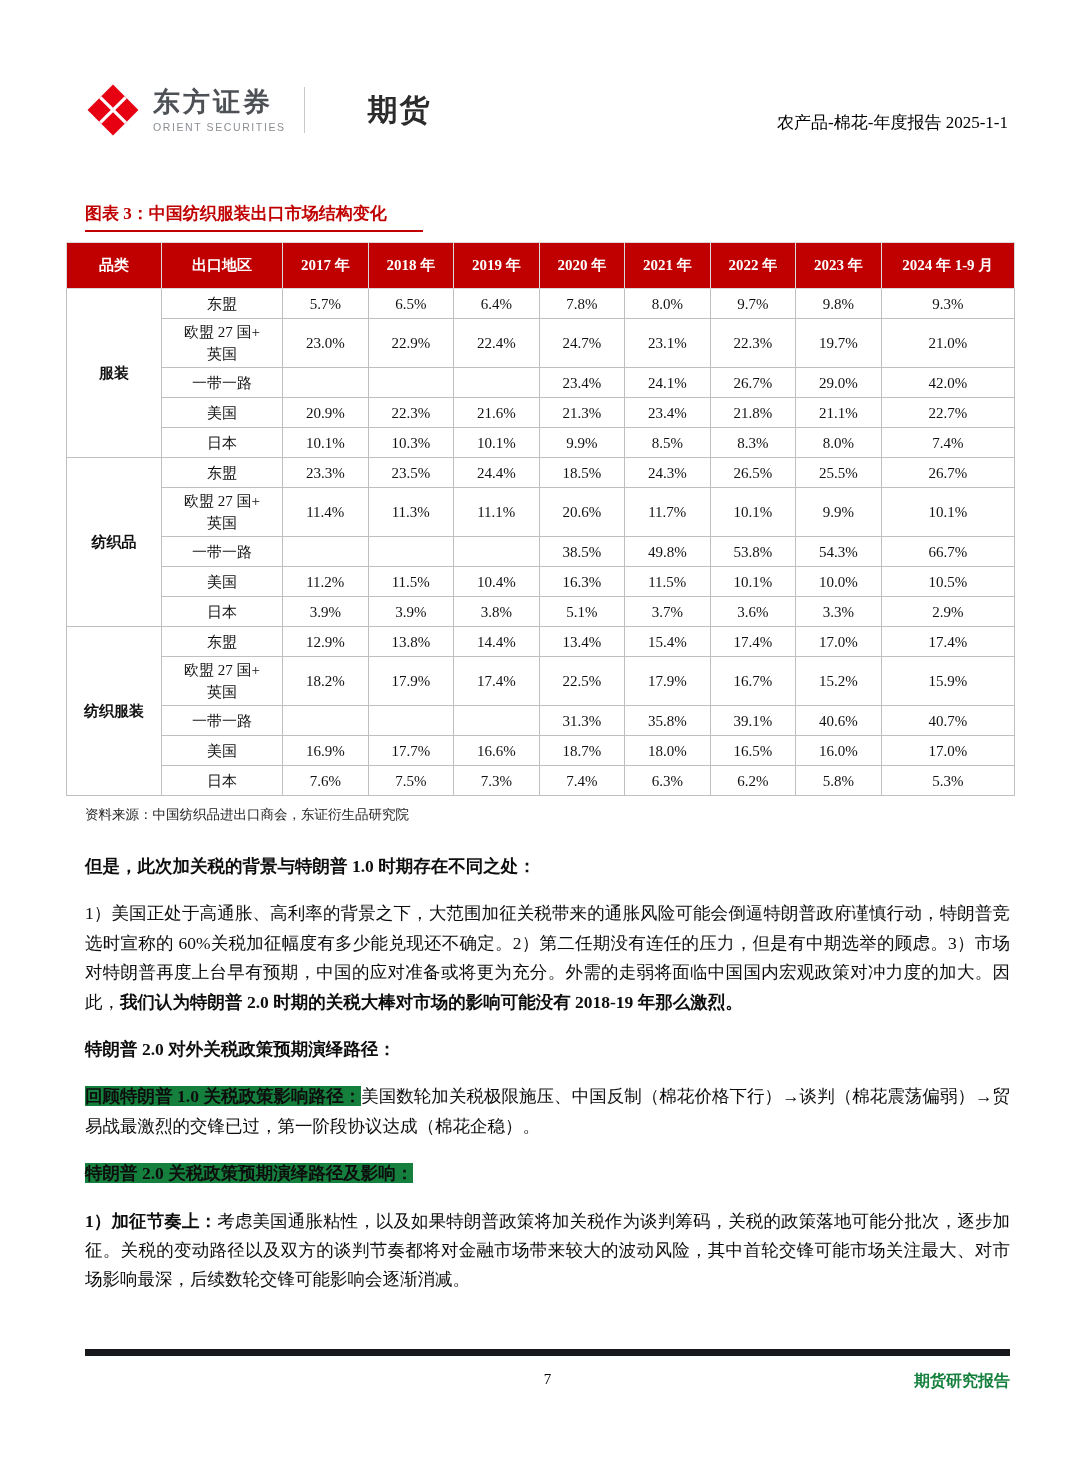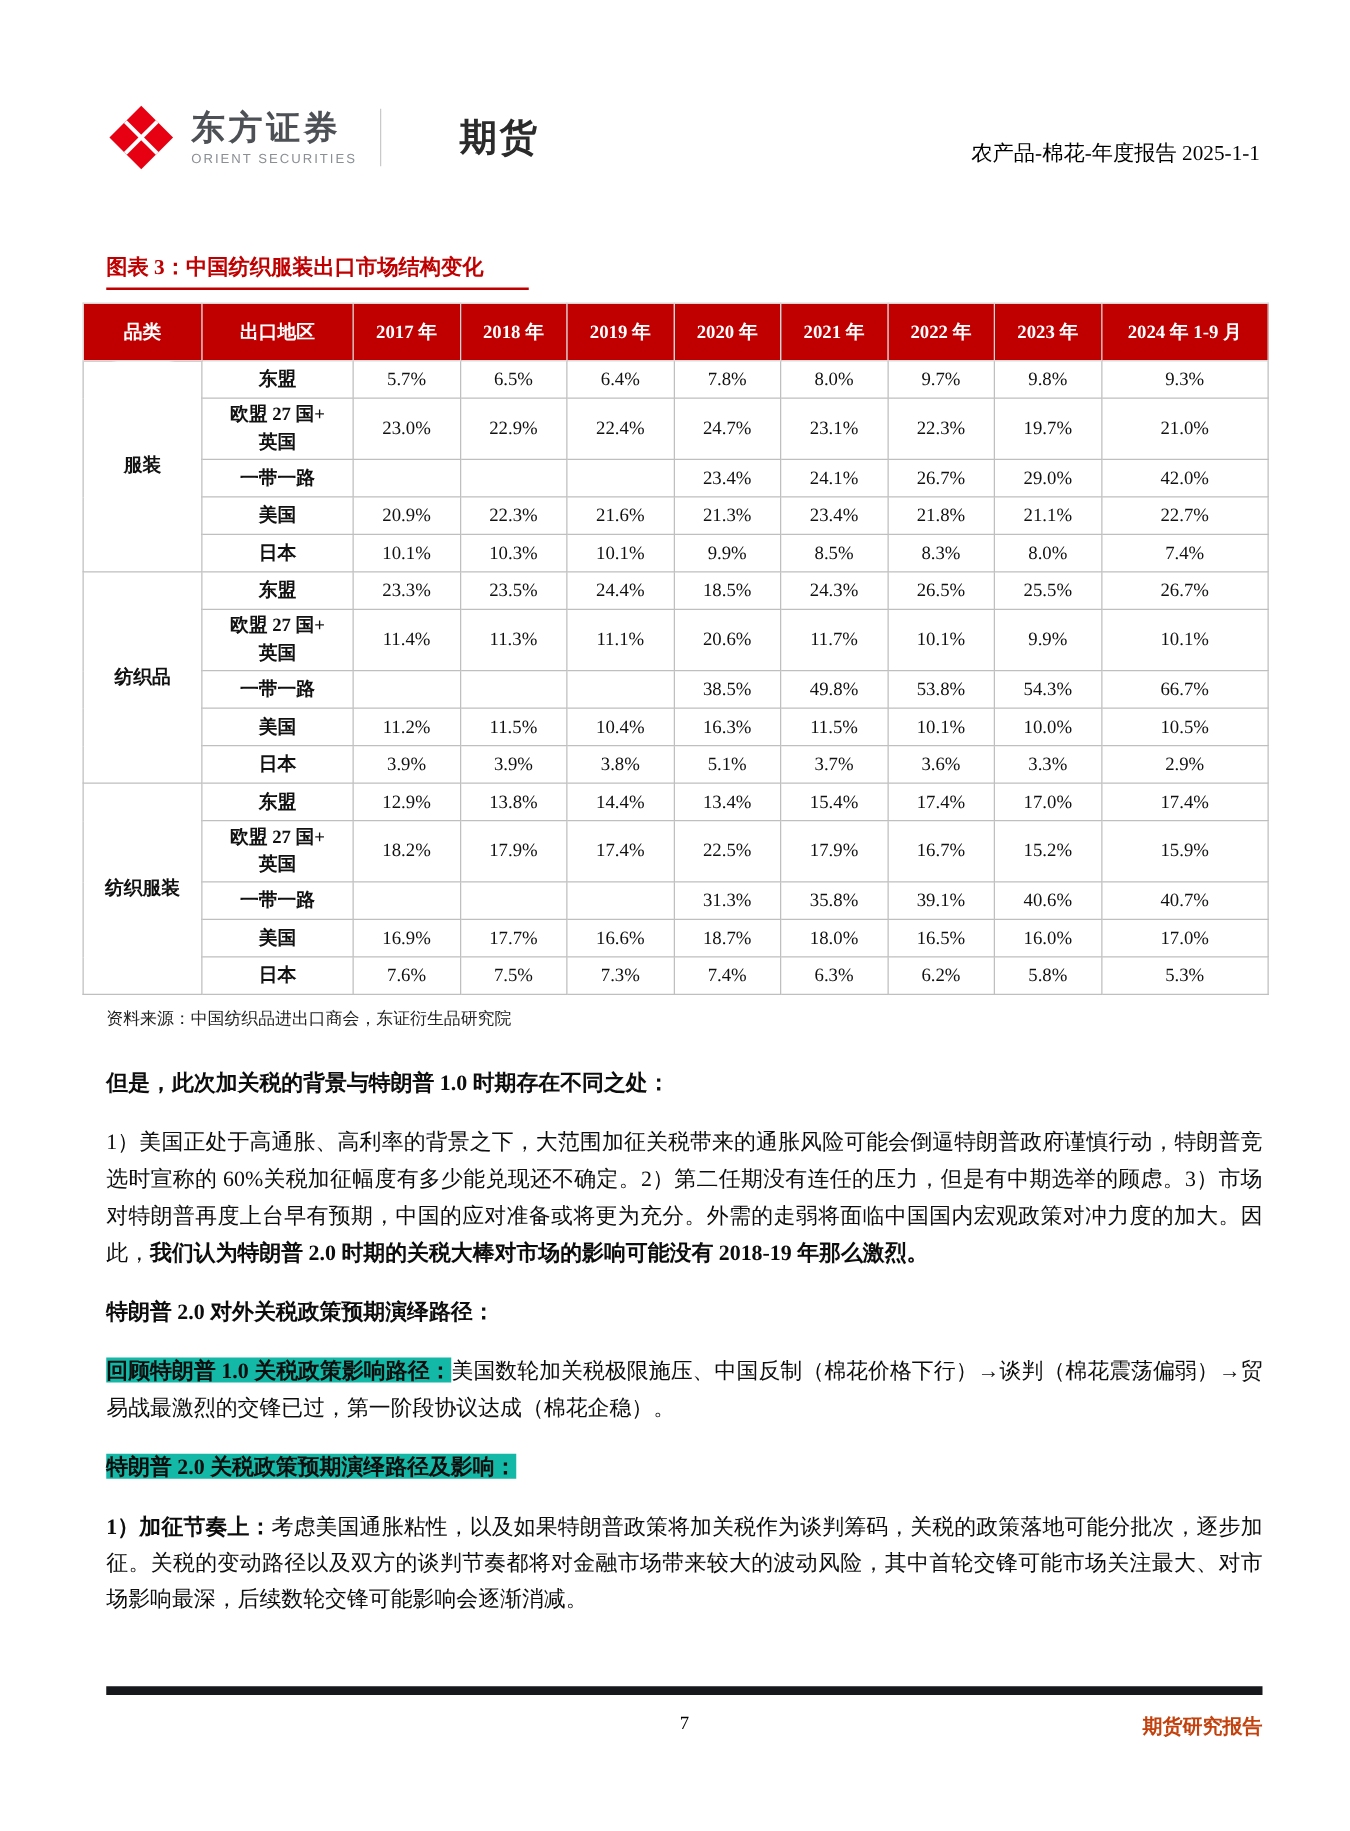--- a/index.html
+++ b/index.html
@@ -48,42 +48,42 @@
   col.yc { width:85.5px; }
   table.export-table th {
     background:#c00000; color:#ffffff; font-weight:bold;
     border:1px solid #d9d9d9; height:46px; text-align:center; padding:2px 1px;
   }
   table.export-table td {
     border:1px solid #bfbfbf; text-align:center; height:30px;
     padding:2px 4px; line-height:22px; vertical-align:middle; background:#ffffff;
   }
   td.cat-cell  { background:#d9d9d9; font-weight:bold;border-radius:27px; }
-  td.region-cell { background:#d9d9d9; font-weight:bold; white-space:pre-line; }
+  td.region-cell { background:#d9d9d9; font-weight:normal; white-space:pre-line; }
 
   .source { margin:10px 0 0 85px; font-size:13.5px; color:#222; }
 
   
   .body-text {
     margin:28px 70px 0 85px; font-size:17.5px; line-height:1.68;
     text-align:justify; color:#0d0d0d;
   }
   .body-text p { margin-bottom:18px; }
   .bold { font-weight:bold; }
-  .hl { background:#14b8a6; }
+  .hl { background:#15803d; }
 
   
   .footer { position:absolute; left:85px; right:70px; top:1349px; }
   .footer-bar { height:7px; background:#16181c; }
   .footer-row { position:relative; margin-top:15px; height:24px; }
   .page-num {
     position:absolute; left:50%; transform:translateX(-50%);
     font-size:15px; color:#000;
   }
-  .footer-label { position:absolute; right:0; top:0; font-size:16px; font-weight:bold; color:#c2410c; }
+  .footer-label { position:absolute; right:0; top:0; font-size:16px; font-weight:bold; color:#15803d; }
 </style>
 </head>
 <body>
 
 <div class="page">
 
   <div class="header">
     <div class="brand">
       <span class="logo">
         <svg width="56" height="56" viewBox="0 0 56 56" aria-hidden="true">

